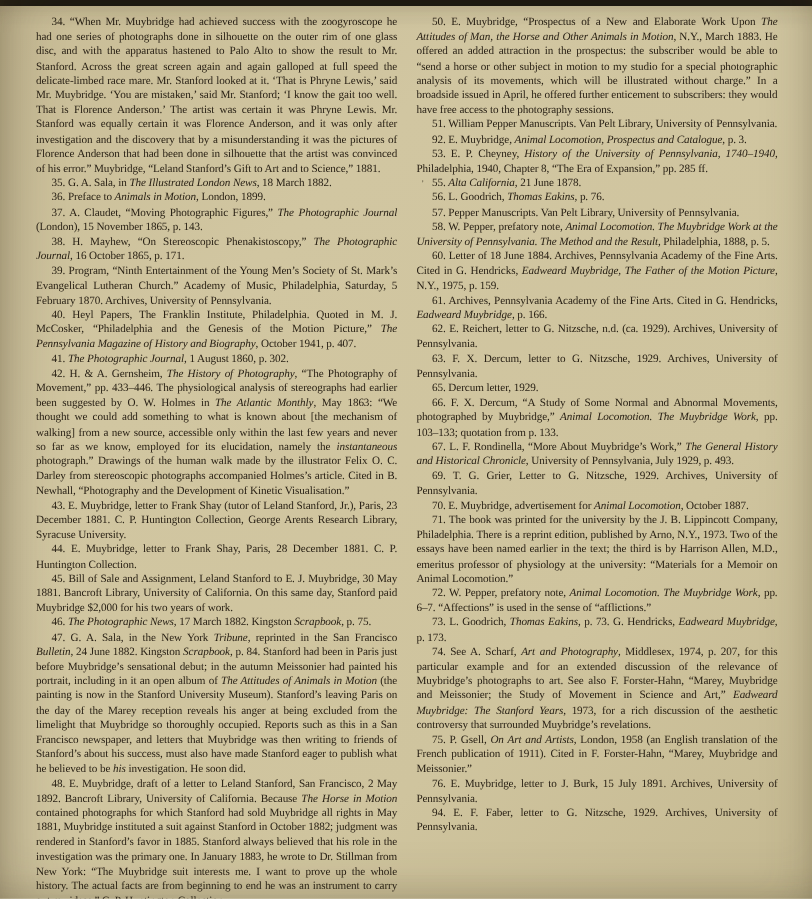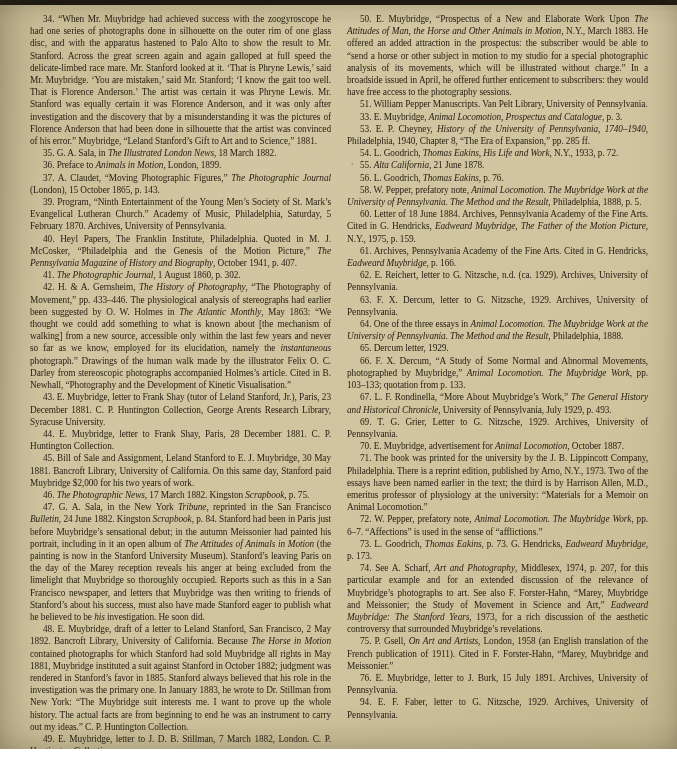--- a/index.html
+++ b/index.html
@@ -49,47 +49,47 @@
 </style>
 </head>
 <body>
 
 <div id="page">
   <div id="topbar"></div>
   <div id="col-left" class="col">
       <p class="note"><span>34. </span><span>“When Mr. Muybridge had achieved success with the zoogyroscope he had one series of photographs done in silhouette on the outer rim of one glass disc, and with the apparatus hastened to Palo Alto to show the result to Mr. Stanford. Across the great screen again and again galloped at full speed the delicate-limbed race mare. Mr. Stanford looked at it. ‘That is Phryne Lewis,’ said Mr. Muybridge. ‘You are mistaken,’ said Mr. Stanford; ‘I know the gait too well. That is Florence Anderson.’ The artist was certain it was Phryne Lewis. Mr. Stanford was equally certain it was Florence Anderson, and it was only after investigation and the discovery that by a misunderstanding it was the pictures of Florence Anderson that had been done in silhouette that the artist was convinced of his error.” Muybridge, “Leland Stanford’s Gift to Art and to Science,” 1881.</span></p>
       <p class="note"><span>35. </span><span>G. A. Sala, in </span><i>The Illustrated London News</i><span>, 18 March 1882.</span></p>
       <p class="note"><span>36. </span><span>Preface to </span><i>Animals in Motion</i><span>, London, 1899.</span></p>
-      <p class="note"><span>37. </span><span>A. Claudet, “Moving Photographic Figures,” </span><i>The Photographic Journal</i><span> (London), 15 October 1865, p. 143.</span></p>
+      <p class="note"><span>37. </span><span>A. Claudet, “Moving Photographic Figures,” </span><i>The Photographic Journal</i><span> (London), 15 November 1865, p. 143.</span></p>
+      <p class="note"><span>38. </span><span>H. Mayhew, “On Stereoscopic Phenakistoscopy,” </span><i>The Photographic Journal</i><span>, 16 October 1865, p. 171.</span></p>
       <p class="note"><span>39. </span><span>Program, “Ninth Entertainment of the Young Men’s Society of St. Mark’s Evangelical Lutheran Church.” Academy of Music, Philadelphia, Saturday, 5 February 1870. Archives, University of Pennsylvania.</span></p>
       <p class="note"><span>40. </span><span>Heyl Papers, The Franklin Institute, Philadelphia. Quoted in M. J. McCosker, “Philadelphia and the Genesis of the Motion Picture,” </span><i>The Pennsylvania Magazine of History and Biography</i><span>, October 1941, p. 407.</span></p>
       <p class="note"><span>41. </span><i>The Photographic Journal</i><span>, 1 August 1860, p. 302.</span></p>
       <p class="note"><span>42. </span><span>H. &amp; A. Gernsheim, </span><i>The History of Photography</i><span>, “The Photography of Movement,” pp. 433–446. The physiological analysis of stereographs had earlier been suggested by O. W. Holmes in </span><i>The Atlantic Monthly</i><span>, May 1863: “We thought we could add something to what is known about [the mechanism of walking] from a new source, accessible only within the last few years and never so far as we know, employed for its elucidation, namely the </span><i>instantaneous</i><span> photograph.” Drawings of the human walk made by the illustrator Felix O. C. Darley from stereoscopic photographs accompanied Holmes’s article. Cited in B. Newhall, “Photography and the Development of Kinetic Visualisation.”</span></p>
       <p class="note"><span>43. </span><span>E. Muybridge, letter to Frank Shay (tutor of Leland Stanford, Jr.), Paris, 23 December 1881. C. P. Huntington Collection, George Arents Research Library, Syracuse University.</span></p>
       <p class="note"><span>44. </span><span>E. Muybridge, letter to Frank Shay, Paris, 28 December 1881. C. P. Huntington Collection.</span></p>
       <p class="note"><span>45. </span><span>Bill of Sale and Assignment, Leland Stanford to E. J. Muybridge, 30 May 1881. Bancroft Library, University of California. On this same day, Stanford paid Muybridge $2,000 for his two years of work.</span></p>
       <p class="note"><span>46. </span><i>The Photographic News</i><span>, 17 March 1882. Kingston </span><i>Scrapbook</i><span>, p. 75.</span></p>
       <p class="note"><span>47. </span><span>G. A. Sala, in the New York </span><i>Tribune</i><span>, reprinted in the San Francisco </span><i>Bulletin</i><span>, 24 June 1882. Kingston </span><i>Scrapbook</i><span>, p. 84. Stanford had been in Paris just before Muybridge’s sensational debut; in the autumn Meissonier had painted his portrait, including in it an open album of </span><i>The Attitudes of Animals in Motion</i><span> (the painting is now in the Stanford University Museum). Stanford’s leaving Paris on the day of the Marey reception reveals his anger at being excluded from the limelight that Muybridge so thoroughly occupied. Reports such as this in a San Francisco newspaper, and letters that Muybridge was then writing to friends of Stanford’s about his success, must also have made Stanford eager to publish what he believed to be </span><i>his</i><span> investigation. He soon did.</span></p>
       <p class="note"><span>48. </span><span>E. Muybridge, draft of a letter to Leland Stanford, San Francisco, 2 May 1892. Bancroft Library, University of California. Because </span><i>The Horse in Motion</i><span> contained photographs for which Stanford had sold Muybridge all rights in May 1881, Muybridge instituted a suit against Stanford in October 1882; judgment was rendered in Stanford’s favor in 1885. Stanford always believed that his role in the investigation was the primary one. In January 1883, he wrote to Dr. Stillman from New York: “The Muybridge suit interests me. I want to prove up the whole history. The actual facts are from beginning to end he was an instrument to carry out my ideas.” C. P. Huntington Collection.</span></p>
       <p class="note"><span>49. </span><span>E. Muybridge, letter to J. D. B. Stillman, 7 March 1882, London. C. P. Huntington Collection.</span></p>
     </div>
   <div id="col-right" class="col">
       <p class="note"><span>50. </span><span>E. Muybridge, “Prospectus of a New and Elaborate Work Upon </span><i>The Attitudes of Man, the Horse and Other Animals in Motion</i><span>, N.Y., March 1883. He offered an added attraction in the prospectus: the subscriber would be able to “send a horse or other subject in motion to my studio for a special photographic analysis of its movements, which will be illustrated without charge.” In a broadside issued in April, he offered further enticement to subscribers: they would have free access to the photography sessions.</span></p>
       <p class="note"><span>51. </span><span>William Pepper Manuscripts. Van Pelt Library, University of Pennsylvania.</span></p>
-      <p class="note"><span>33. </span><span>E. Muybridge, </span><i>Animal Locomotion, Prospectus and Catalogue</i><span>, p. 3.</span></p>
+      <p class="note"><span>92. </span><span>E. Muybridge, </span><i>Animal Locomotion, Prospectus and Catalogue</i><span>, p. 3.</span></p>
       <p class="note"><span>53. </span><span>E. P. Cheyney, </span><i>History of the University of Pennsylvania, 1740–1940</i><span>, Philadelphia, 1940, Chapter 8, “The Era of Expansion,” pp. 285 ff.</span></p>
-      <p class="note"><span>54. </span><span>L. Goodrich, </span><i>Thomas Eakins, His Life and Work</i><span>, N.Y., 1933, p. 72.</span></p>
       <p class="note"><span class="margin-mark">’</span><span>55. </span><i>Alta California</i><span>, 21 June 1878.</span></p>
       <p class="note"><span>56. </span><span>L. Goodrich, </span><i>Thomas Eakins</i><span>, p. 76.</span></p>
+      <p class="note"><span>57. </span><span>Pepper Manuscripts. Van Pelt Library, University of Pennsylvania.</span></p>
       <p class="note"><span>58. </span><span>W. Pepper, prefatory note, </span><i>Animal Locomotion. The Muybridge Work at the University of Pennsylvania. The Method and the Result</i><span>, Philadelphia, 1888, p. 5.</span></p>
       <p class="note"><span>60. </span><span>Letter of 18 June 1884. Archives, Pennsylvania Academy of the Fine Arts. Cited in G. Hendricks, </span><i>Eadweard Muybridge, The Father of the Motion Picture</i><span>, N.Y., 1975, p. 159.</span></p>
       <p class="note"><span>61. </span><span>Archives, Pennsylvania Academy of the Fine Arts. Cited in G. Hendricks, </span><i>Eadweard Muybridge</i><span>, p. 166.</span></p>
       <p class="note"><span>62. </span><span>E. Reichert, letter to G. Nitzsche, n.d. (ca. 1929). Archives, University of Pennsylvania.</span></p>
       <p class="note"><span>63. </span><span>F. X. Dercum, letter to G. Nitzsche, 1929. Archives, University of Pennsylvania.</span></p>
-      <p class="note"><span>64. </span><span>One of the three essays in </span><i>Animal Locomotion. The Muybridge Work at the University of Pennsylvania. The Method and the Result</i><span>, Philadelphia, 1888.</span></p>
       <p class="note"><span>65. </span><span>Dercum letter, 1929.</span></p>
       <p class="note"><span>66. </span><span>F. X. Dercum, “A Study of Some Normal and Abnormal Movements, photographed by Muybridge,” </span><i>Animal Locomotion. The Muybridge Work</i><span>, pp. 103–133; quotation from p. 133.</span></p>
       <p class="note"><span>67. </span><span>L. F. Rondinella, “More About Muybridge’s Work,” </span><i>The General History and Historical Chronicle</i><span>, University of Pennsylvania, July 1929, p. 493.</span></p>
       <p class="note"><span>69. </span><span>T. G. Grier, Letter to G. Nitzsche, 1929. Archives, University of Pennsylvania.</span></p>
       <p class="note"><span>70. </span><span>E. Muybridge, advertisement for </span><i>Animal Locomotion</i><span>, October 1887.</span></p>
       <p class="note"><span>71. </span><span>The book was printed for the university by the J. B. Lippincott Company, Philadelphia. There is a reprint edition, published by Arno, N.Y., 1973. Two of the essays have been named earlier in the text; the third is by Harrison Allen, M.D., emeritus professor of physiology at the university: “Materials for a Memoir on Animal Locomotion.”</span></p>
       <p class="note"><span>72. </span><span>W. Pepper, prefatory note, </span><i>Animal Locomotion. The Muybridge Work</i><span>, pp. 6–7. “Affections” is used in the sense of “afflictions.”</span></p>
       <p class="note"><span>73. </span><span>L. Goodrich, </span><i>Thomas Eakins</i><span>, p. 73. G. Hendricks, </span><i>Eadweard Muybridge</i><span>, p. 173.</span></p>
       <p class="note"><span>74. </span><span>See A. Scharf, </span><i>Art and Photography</i><span>, Middlesex, 1974, p. 207, for this particular example and for an extended discussion of the relevance of Muybridge’s photographs to art. See also F. Forster-Hahn, “Marey, Muybridge and Meissonier; the Study of Movement in Science and Art,” </span><i>Eadweard Muybridge: The Stanford Years</i><span>, 1973, for a rich discussion of the aesthetic controversy that surrounded Muybridge’s revelations.</span></p>
       <p class="note"><span>75. </span><span>P. Gsell, </span><i>On Art and Artists</i><span>, London, 1958 (an English translation of the French publication of 1911). Cited in F. Forster-Hahn, “Marey, Muybridge and Meissonier.”</span></p>

